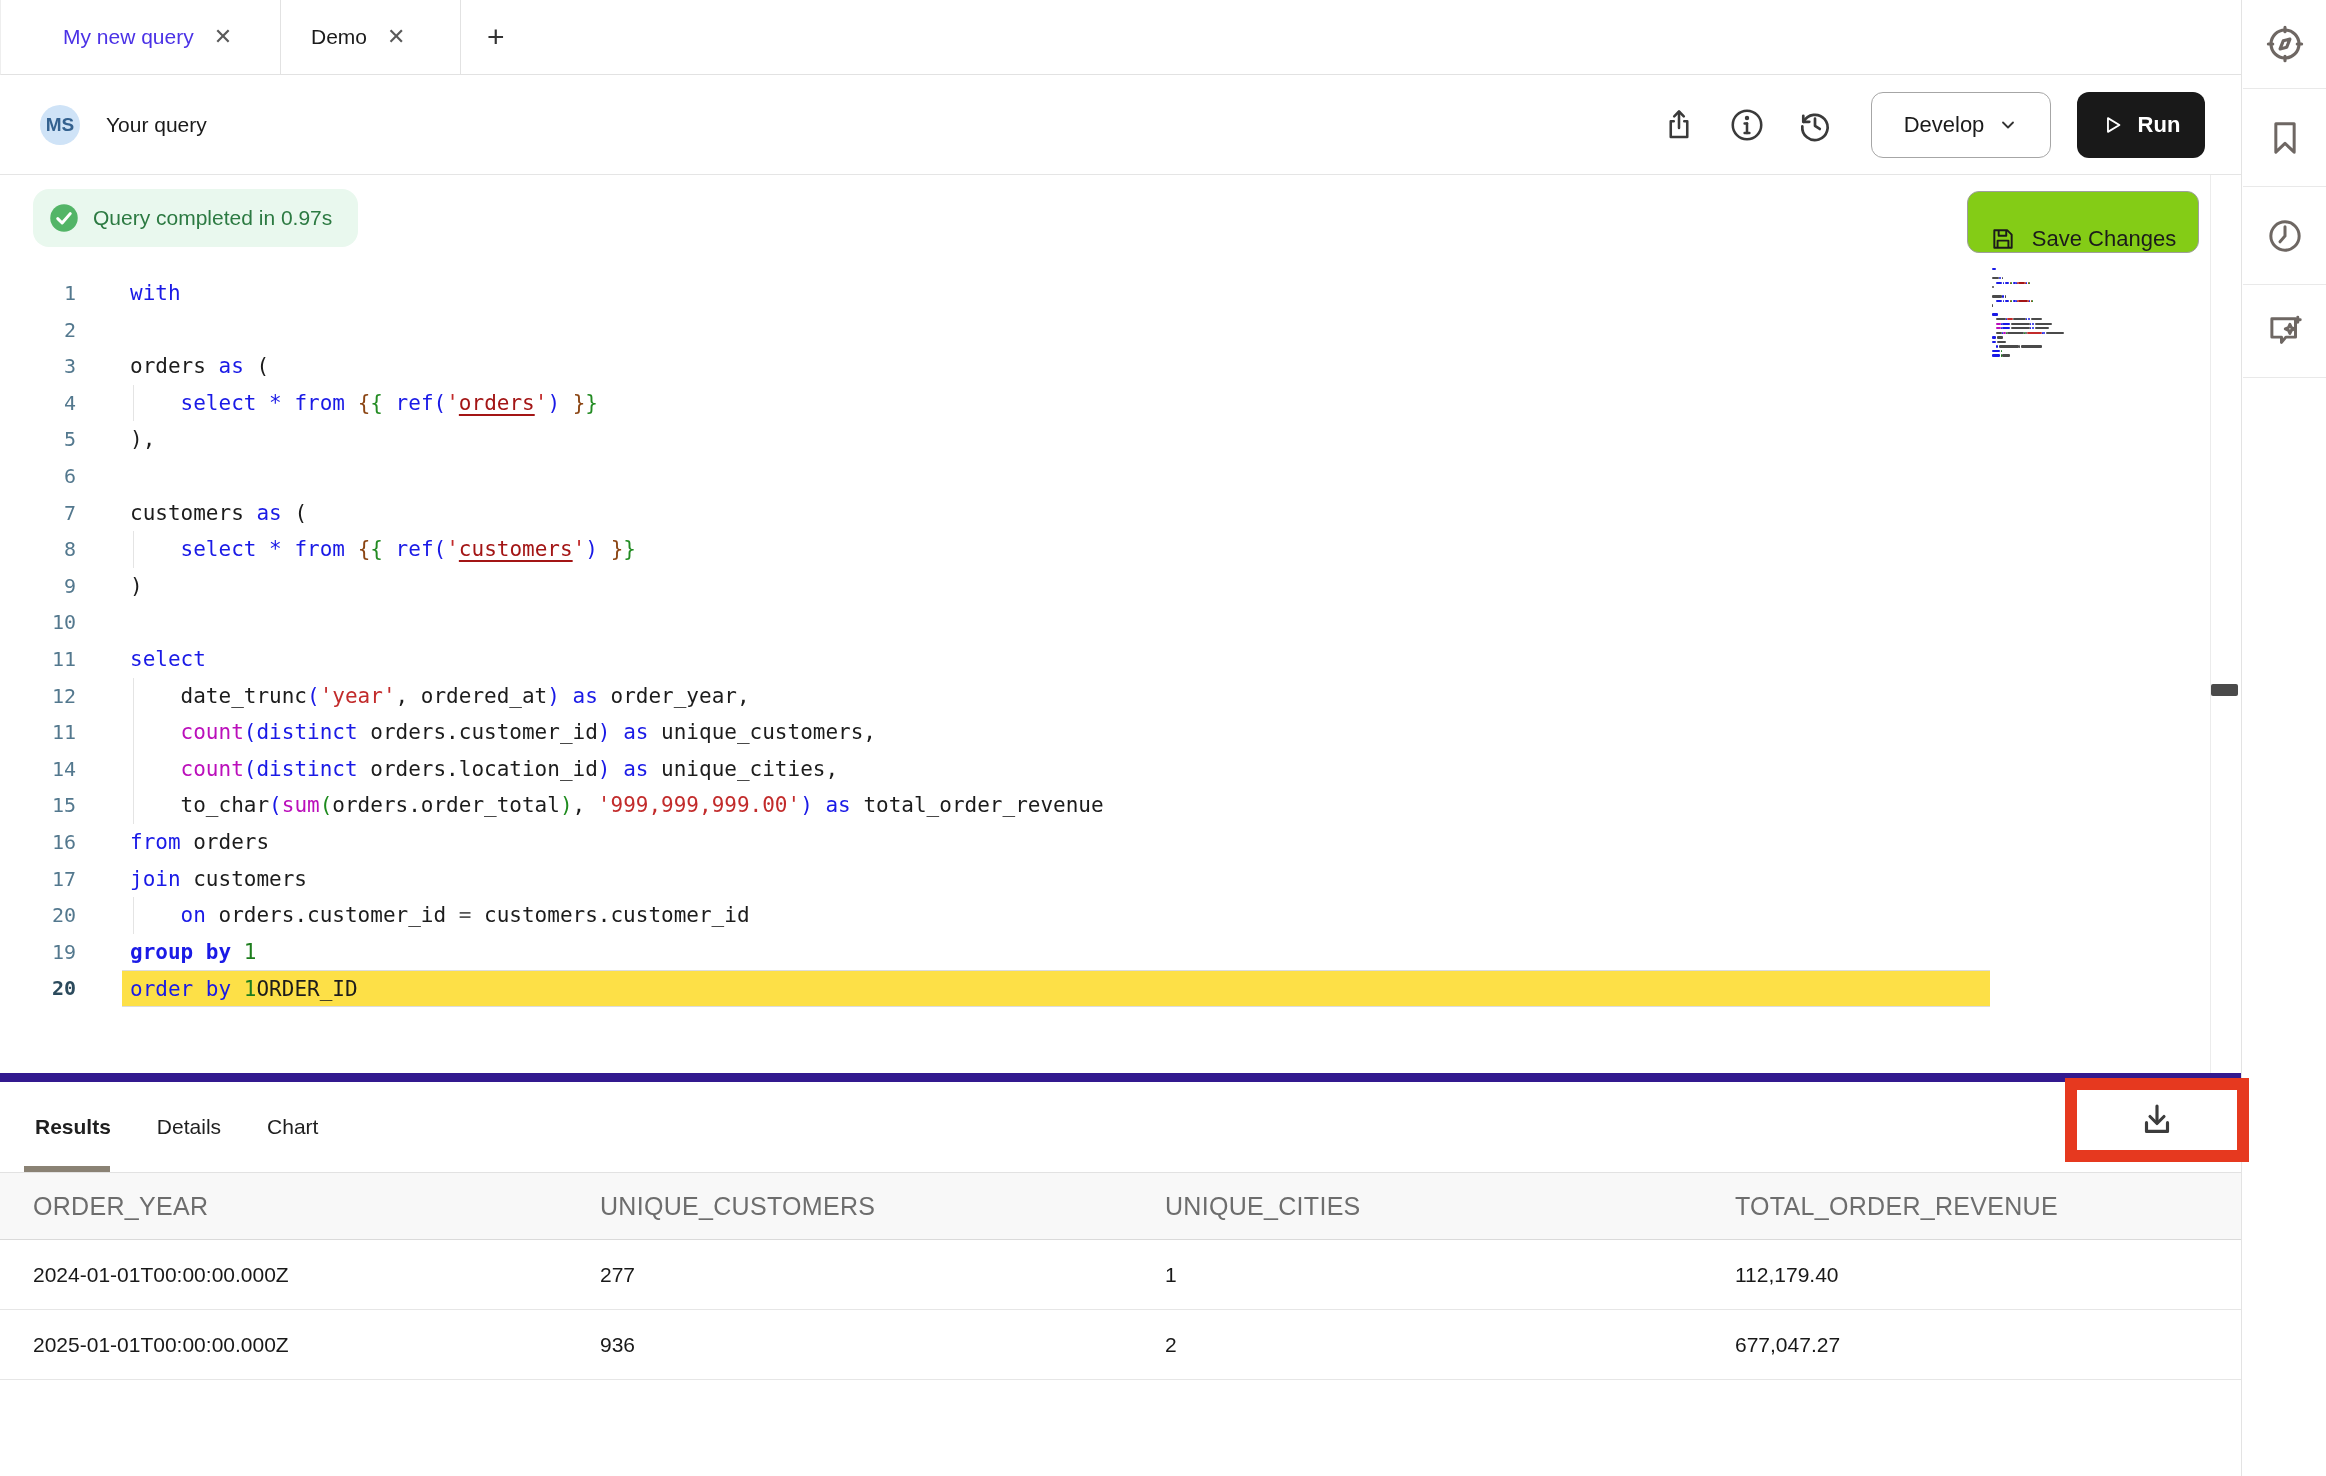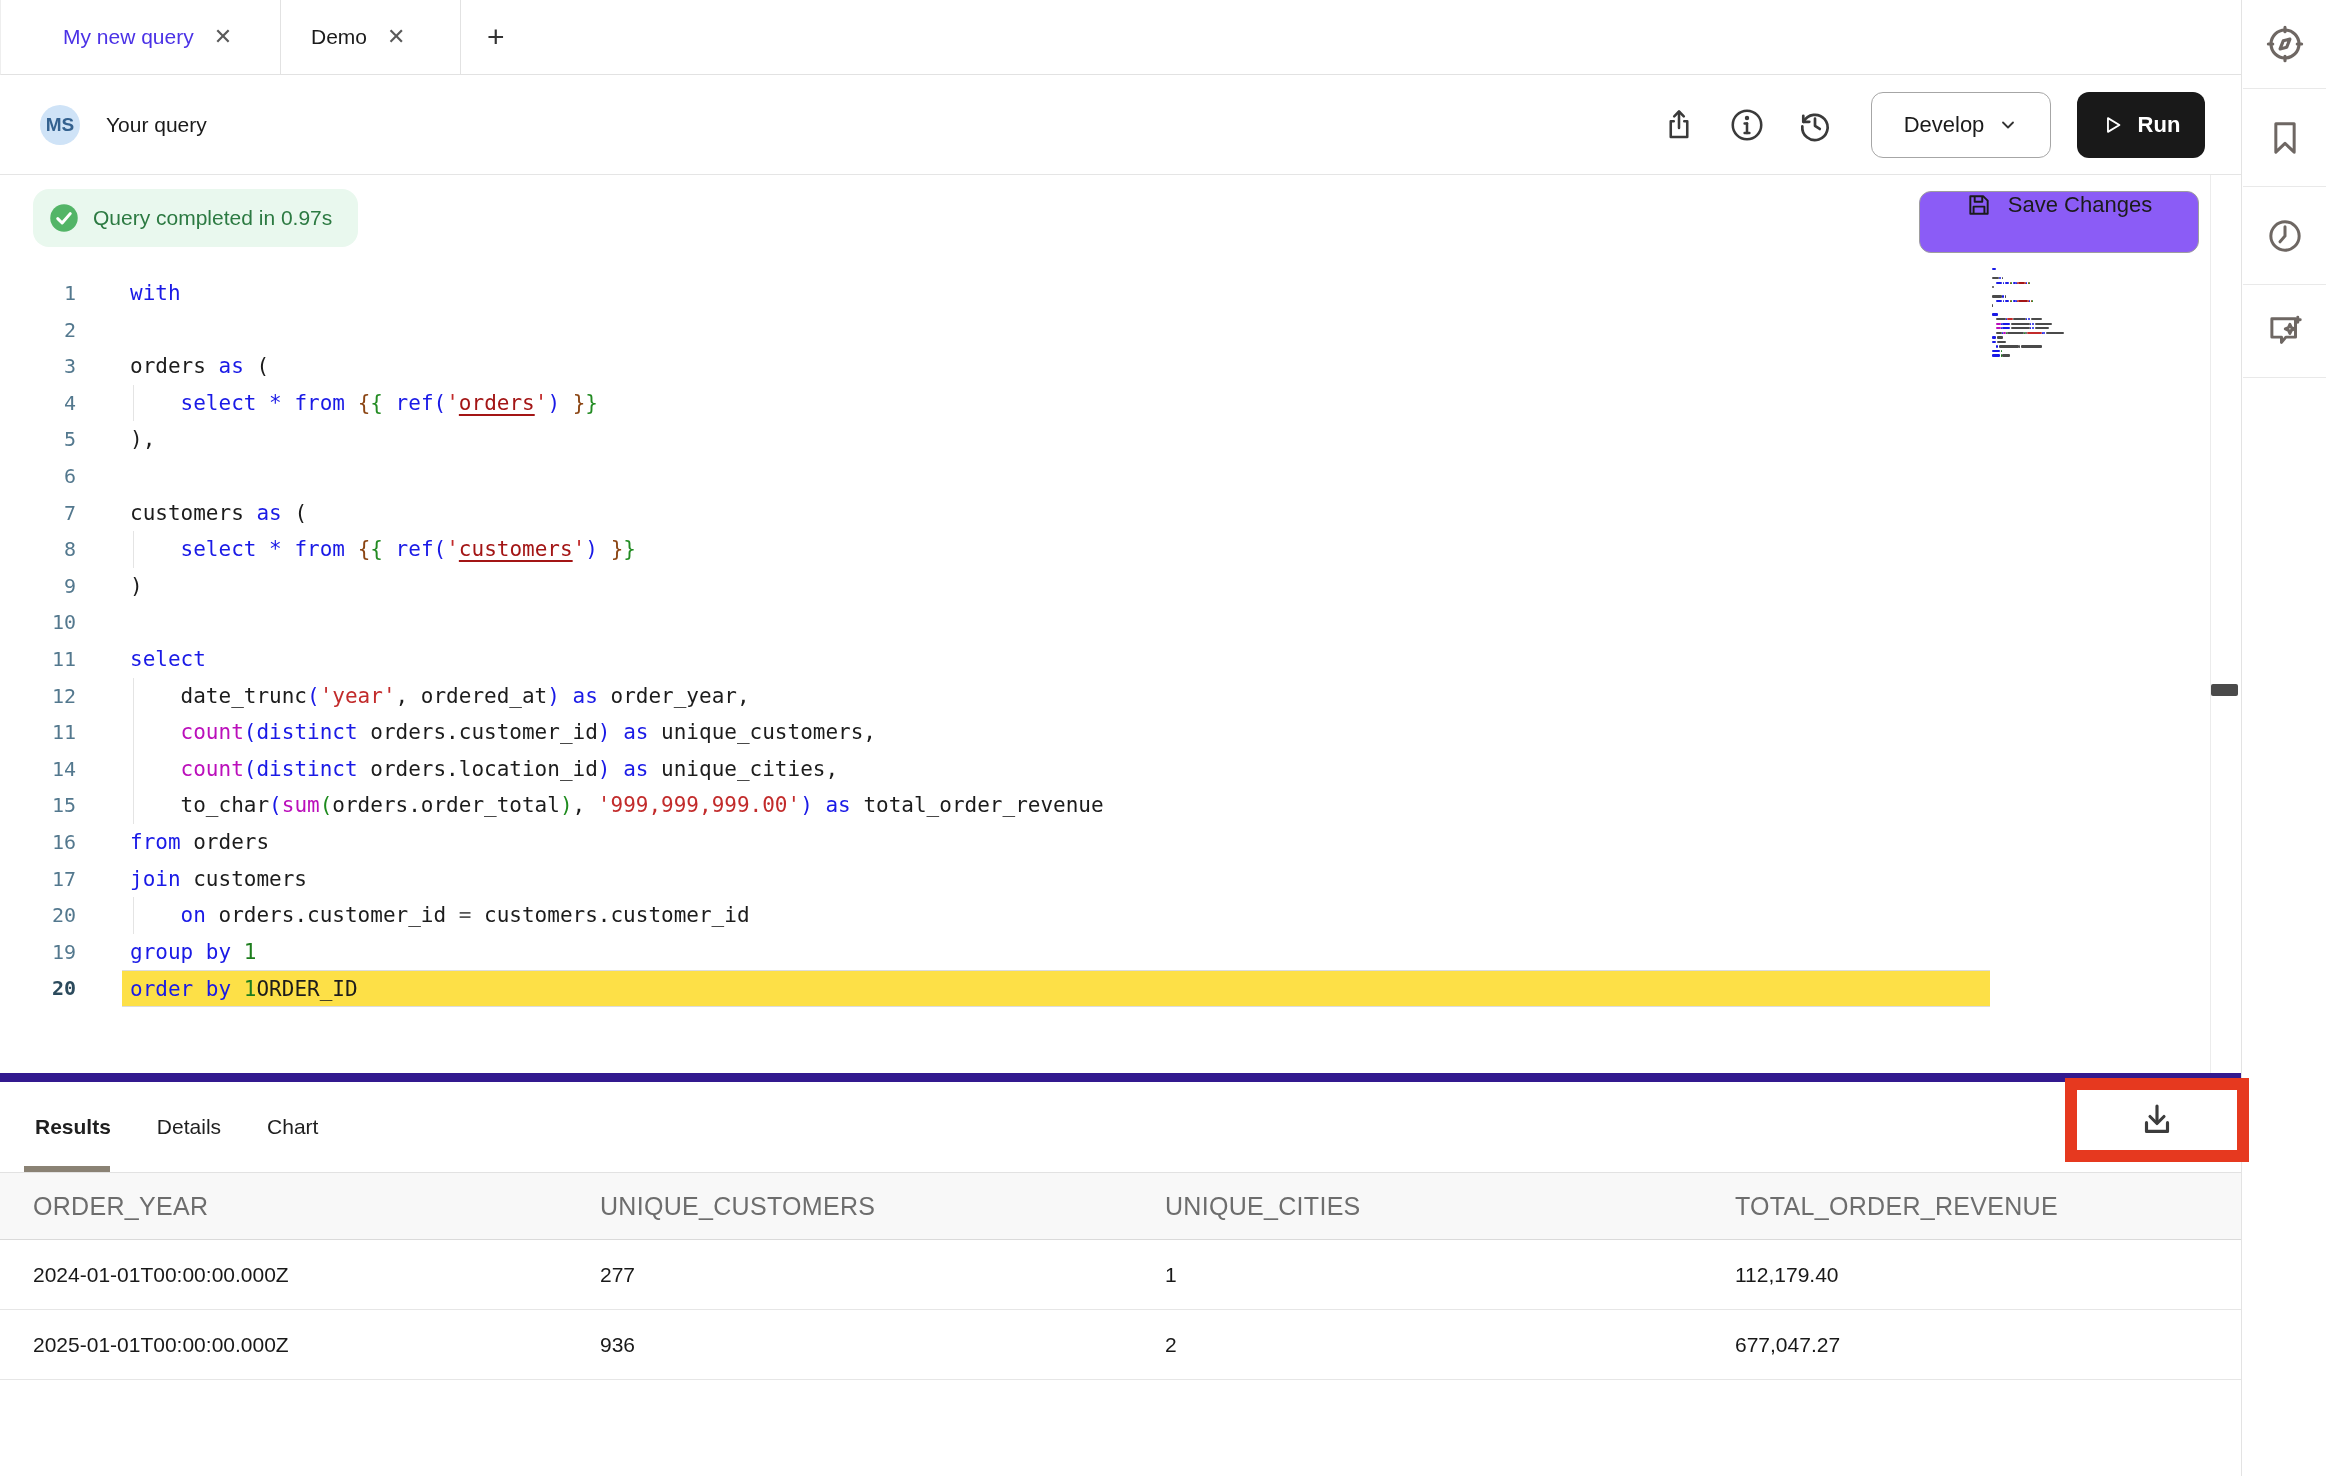--- a/index.html
+++ b/index.html
@@ -30,22 +30,22 @@
   .btn { display:flex; align-items:center; justify-content:center; gap:14px; height:66px;
          border-radius:12px; font-size:22px; cursor:pointer; }
   .btn.develop { width:180px; margin-left:36px; border:1.5px solid #a6a6a6; background:#fff; font-weight:500; }
   .btn.run { width:128px; margin-left:26px; background:#191919; color:#fff; font-weight:600; }
 
   
   .editor { position:relative; height:898px; background:#fff; }
   .badge { position:absolute; left:33px; top:14px; height:58px; display:flex; align-items:center; gap:14px;
            background:#e9f8ee; border-radius:16px; padding:0 26px 0 16px; }
   .badge .txt { color:#2c7a42; font-size:21px; font-weight:500; }
-  .savebtn { position:absolute; right:42px; top:16px; width:280px; height:62px; border:1.5px solid #9e9e9e;
-             border-radius:12px; background:#8b5cf6; display:flex; align-items:flex-start; justify-content:center;
+  .savebtn { position:absolute; right:42px; top:16px; width:232px; height:62px; border:1.5px solid #9e9e9e;
+             border-radius:12px; background:#84cc16; display:flex; align-items:flex-end; justify-content:center;
              gap:16px; font-size:22px; font-weight:500; cursor:pointer; }
   .code-lines { position:absolute; left:0; top:100px; }
   .cl { display:flex; height:36.6px; line-height:36.6px; font-family:"DejaVu Sans Mono", monospace; font-size:21px; }
   .ln { flex:0 0 76px; text-align:right; color:#53788e; font-size:20px; }
   .ln.cur { color:#2b4a5c; font-weight:bold; }
   .cc { flex:0 0 auto; width:1868px; margin-left:46px; padding-left:8px; position:relative; white-space:pre; }
   .cc.guide::before { content:''; position:absolute; left:11px; top:0; bottom:0; width:1px; background:#e4e4e4; }
   .cc.curline { background:#fde047; border-top:1px solid #dcdcdc; border-bottom:1px solid #dcdcdc; }
   .reflink { text-decoration:underline; text-underline-offset:4px; }
   .minimap { position:absolute; left:1992px; top:92px; width:72px; cursor:pointer; }
@@ -225,21 +225,21 @@
           <div class="cl">
             <span class="ln">17</span>
             <span class="cc"><span style="color: rgb(26, 26, 230);">join</span><span style="color: rgb(28, 28, 28);"> customers</span></span>
           </div>
           <div class="cl">
             <span class="ln">20</span>
             <span class="cc guide"><span style="color: rgb(28, 28, 28);">    </span><span style="color: rgb(26, 26, 230);">on</span><span style="color: rgb(28, 28, 28);"> orders.customer_id </span><span style="color: rgb(85, 85, 85);">=</span><span style="color: rgb(28, 28, 28);"> customers.customer_id</span></span>
           </div>
           <div class="cl">
             <span class="ln">19</span>
-            <span class="cc"><span style="color: rgb(26, 26, 230);">group by</span><span style="color: rgb(28, 28, 28);"> </span><span style="color: rgb(29, 125, 29);">1</span></span>
+            <span class="cc"><span style="color: rgb(26, 26, 230); font-weight: bold;">group by</span><span style="color: rgb(28, 28, 28);"> </span><span style="color: rgb(29, 125, 29);">1</span></span>
           </div>
           <div class="cl">
             <span class="ln cur">20</span>
             <span class="cc curline"><span style="color: rgb(26, 26, 230);">order by</span><span style="color: rgb(28, 28, 28);"> </span><span style="color: rgb(29, 125, 29);">1</span><span style="color: rgb(28, 28, 28);">ORDER_ID</span></span>
           </div>
         </div>
       <div class="minimap">
           <div class="mml">
             <span class="mms" style="width: 4.08px; background: rgb(26, 26, 230);"></span>
           </div>

